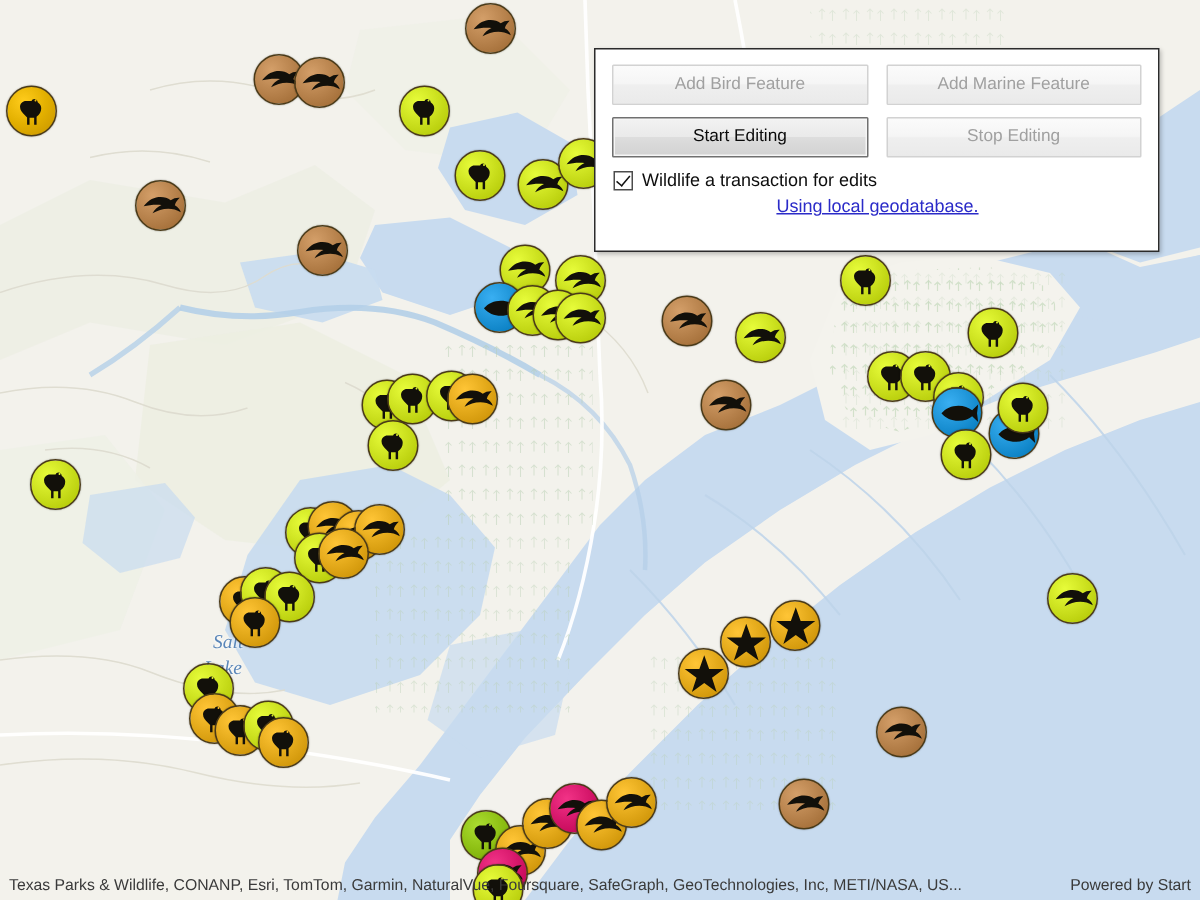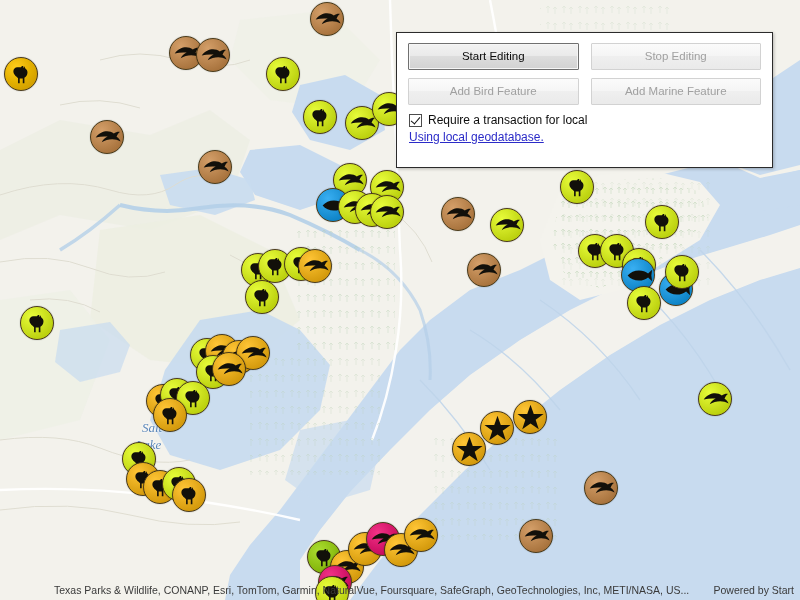--- a/index.html
+++ b/index.html
@@ -104,33 +104,33 @@
   }
   #gdb-link {
     display: block;
     margin-top: 3px;
     margin-left: 1px;
     font-size: 12px;
     color: #2b2bc8;
     text-decoration: underline;
     cursor: pointer;
     white-space: nowrap;
+    text-align: center;
   }
   
   #attribution {
     position: absolute;
     left: 0; right: 0; bottom: 0;
     height: 20px;
     display: flex;
     align-items: center;
     font-size: 10.5px;
     color: #3a3a3a;
     padding: 0 6px;
     pointer-events: none;
-    margin-left: 48px;
   }
   #attr-sources { flex: 1 1 auto; white-space: nowrap; overflow: hidden; }
   #attr-powered { flex: 0 0 auto; white-space: nowrap; padding-left: 10px; }
   .map-label {
     position: absolute;
     font-family: "Liberation Serif", serif;
     font-style: italic;
     font-size: 13px;
     color: #5a86b8;
     white-space: nowrap;
@@ -542,32 +542,32 @@
       <div class="marker" style="left: 315px; top: 576px; width: 34px; height: 34px; background: radial-gradient(circle at 34% 30%, rgb(231, 252, 58) 0%, rgb(203, 224, 30) 48%, rgb(173, 194, 0) 100%);">
         <svg width="29" height="29" viewBox="0 0 32 32">
           <path class="glyph" d="M20 9 C20 7.6 18.9 6.6 17.6 6.6 C16.6 6.6 15.8 7.2 15.5 8.0 L11.4 8.0 C9.0 8.0 7.0 9.9 7.0 12.4 C7.0 15.0 8.6 16.8 10.6 18.6 L12.2 20.2 L12.2 25.6 L14.0 25.6 L14.0 20.4 L17.4 20.4 L17.4 25.6 L19.2 25.6 L19.2 19.6 C21.4 18.2 22.6 16.0 22.6 13.4 C22.6 11.8 21.8 10.4 20.6 9.6 Z M18.4 8.4 C18.0 8.4 17.7 8.1 17.7 7.7 C17.7 7.3 18.0 7.0 18.4 7.0 C18.8 7.0 19.1 7.3 19.1 7.7 C19.1 8.1 18.8 8.4 18.4 8.4 Z"></path>
         </svg>
       </div>
     </div>
 
   <div id="edit-panel">
 
     <div class="btn-row">
+      <div class="ed-btn disabled">Add Bird Feature</div>
+      <div class="ed-btn disabled">Add Marine Feature</div>
+    </div>
+
+    <div class="btn-row">
       <div class="ed-btn enabled">Start Editing</div>
       <div class="ed-btn disabled">Stop Editing</div>
     </div>
 
-    <div class="btn-row">
-      <div class="ed-btn disabled">Add Bird Feature</div>
-      <div class="ed-btn disabled">Add Marine Feature</div>
-    </div>
-
     <div class="cb-row">
       <div class="cb-box"></div>
-      <div class="cb-label">Require a transaction for local</div>
+      <div class="cb-label">Wildlife a transaction for edits</div>
     </div>
 
     <div id="gdb-link">Using local geodatabase.</div>
   </div>
 
   <div id="attribution">
     <div id="attr-sources">Texas Parks &amp; Wildlife, CONANP, Esri, TomTom, Garmin, NaturalVue, Foursquare, SafeGraph, GeoTechnologies, Inc, METI/NASA, US...</div>
     <div id="attr-powered">Powered by Start</div>
   </div>
 

